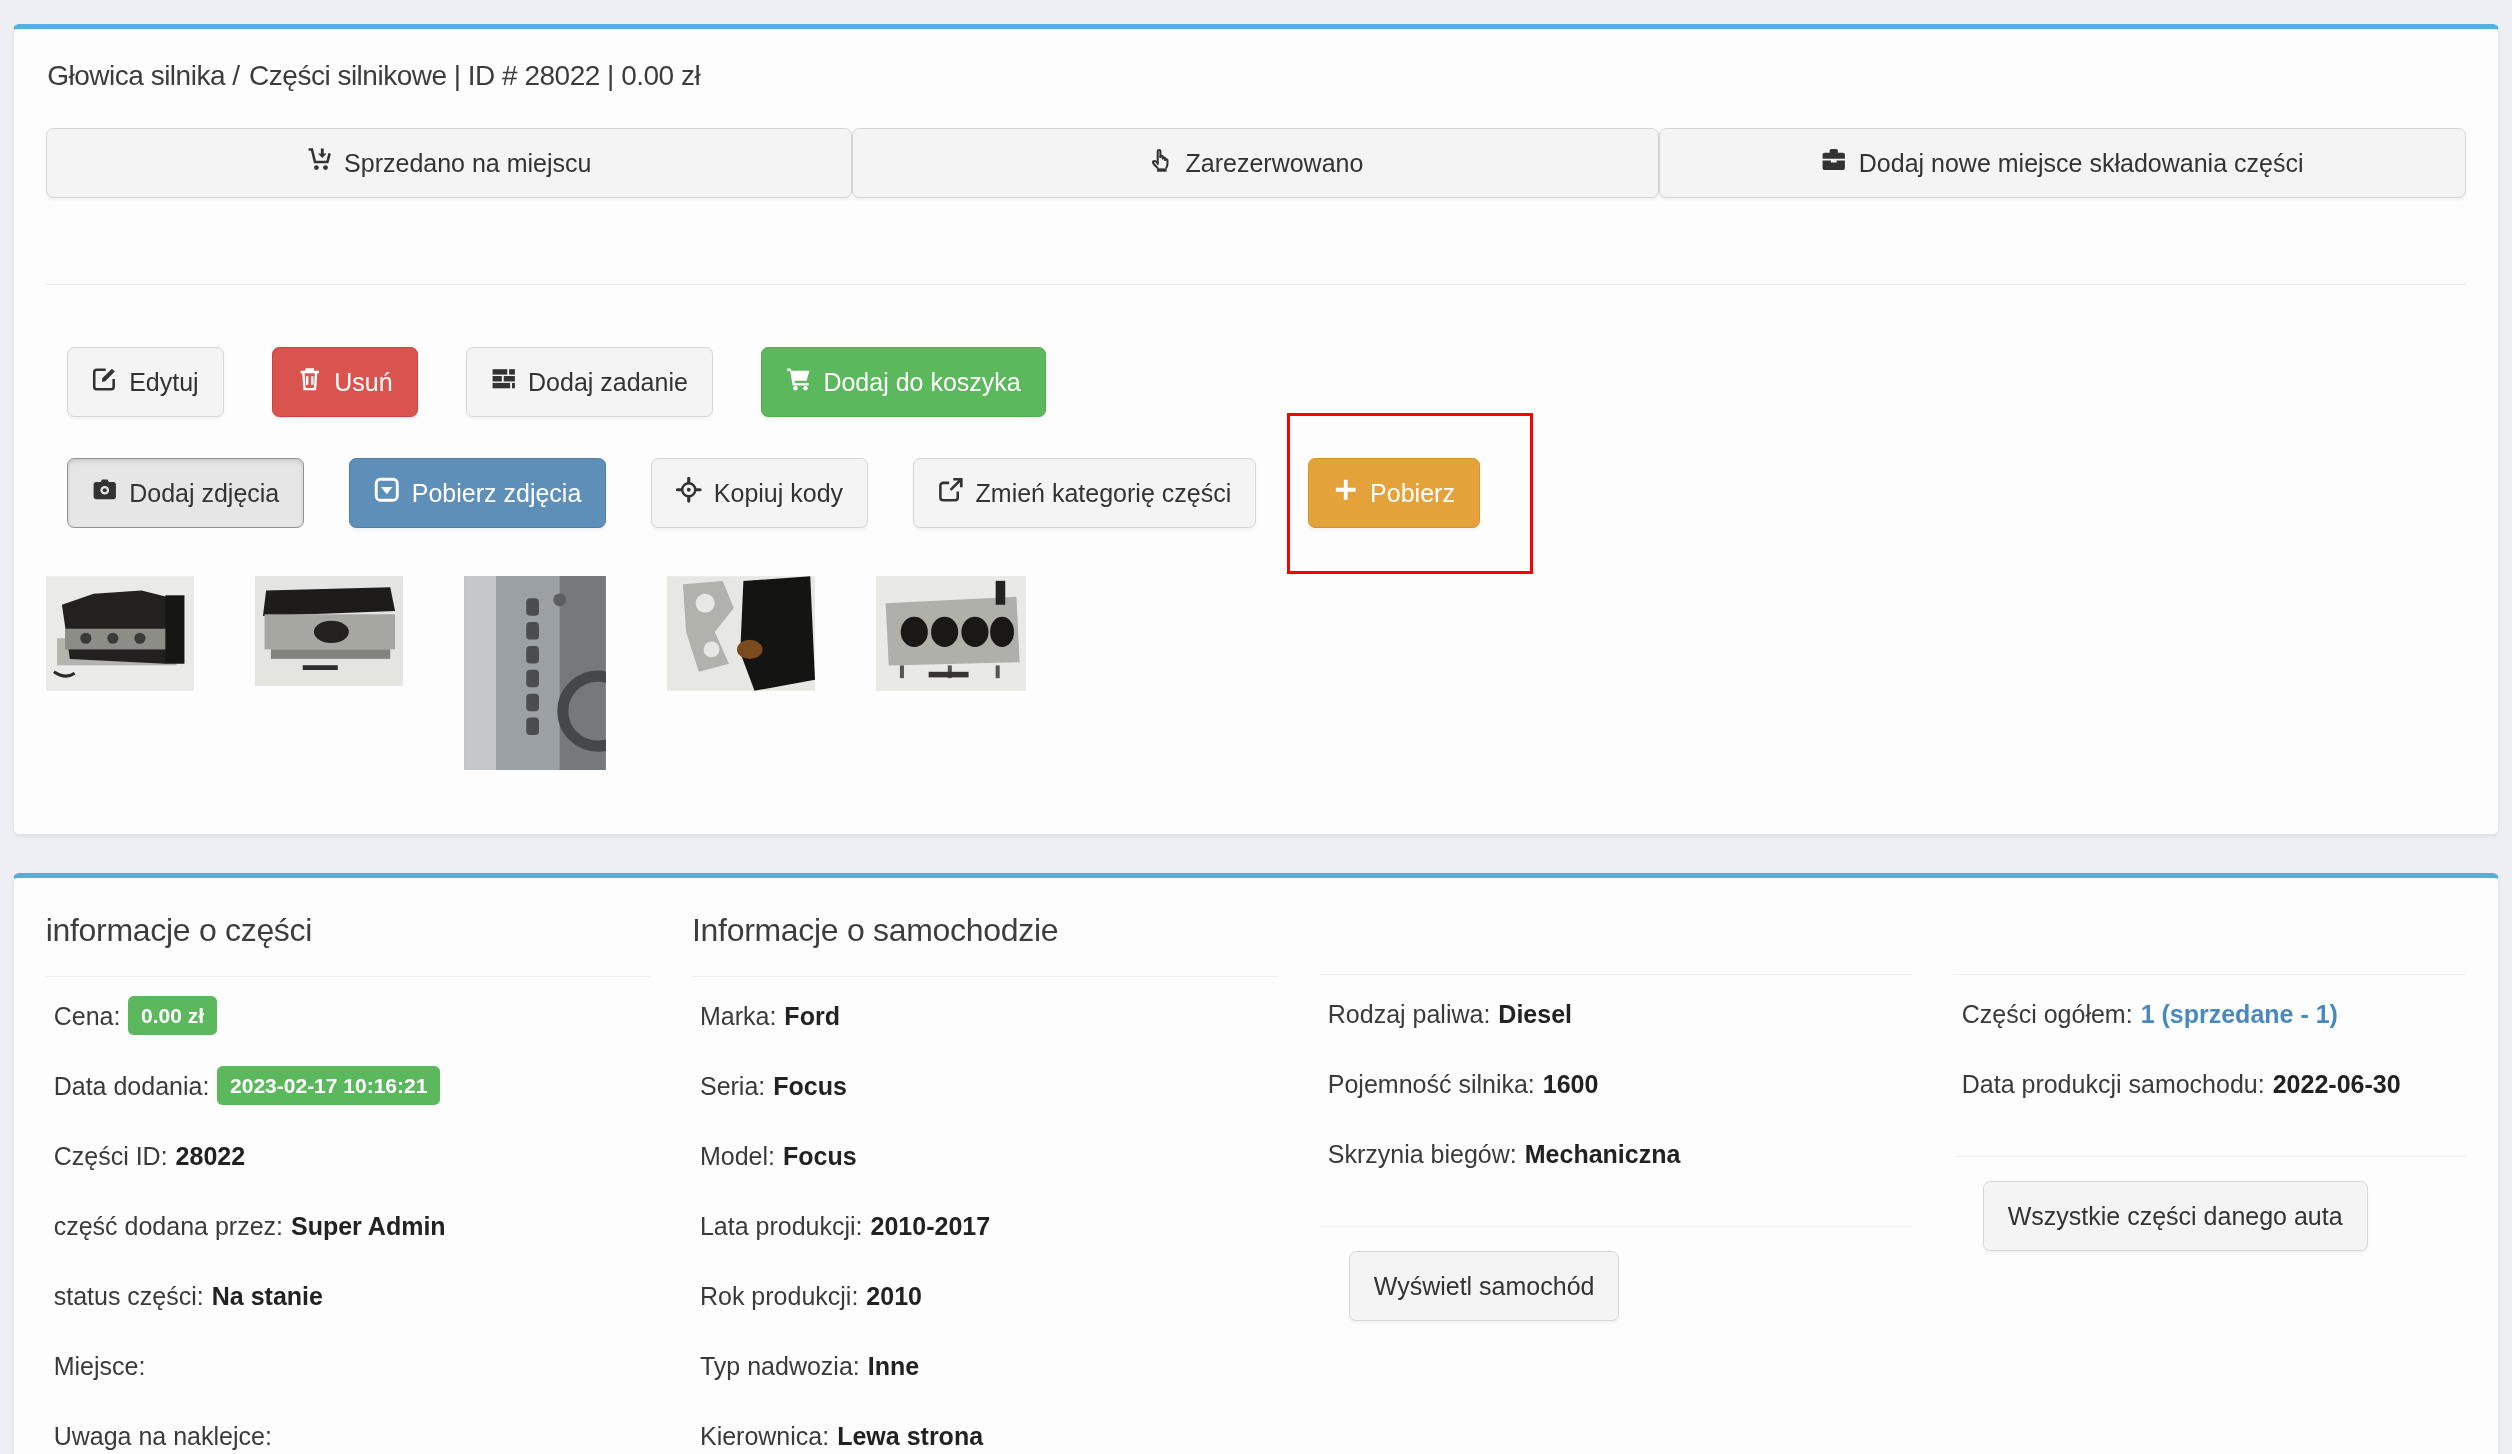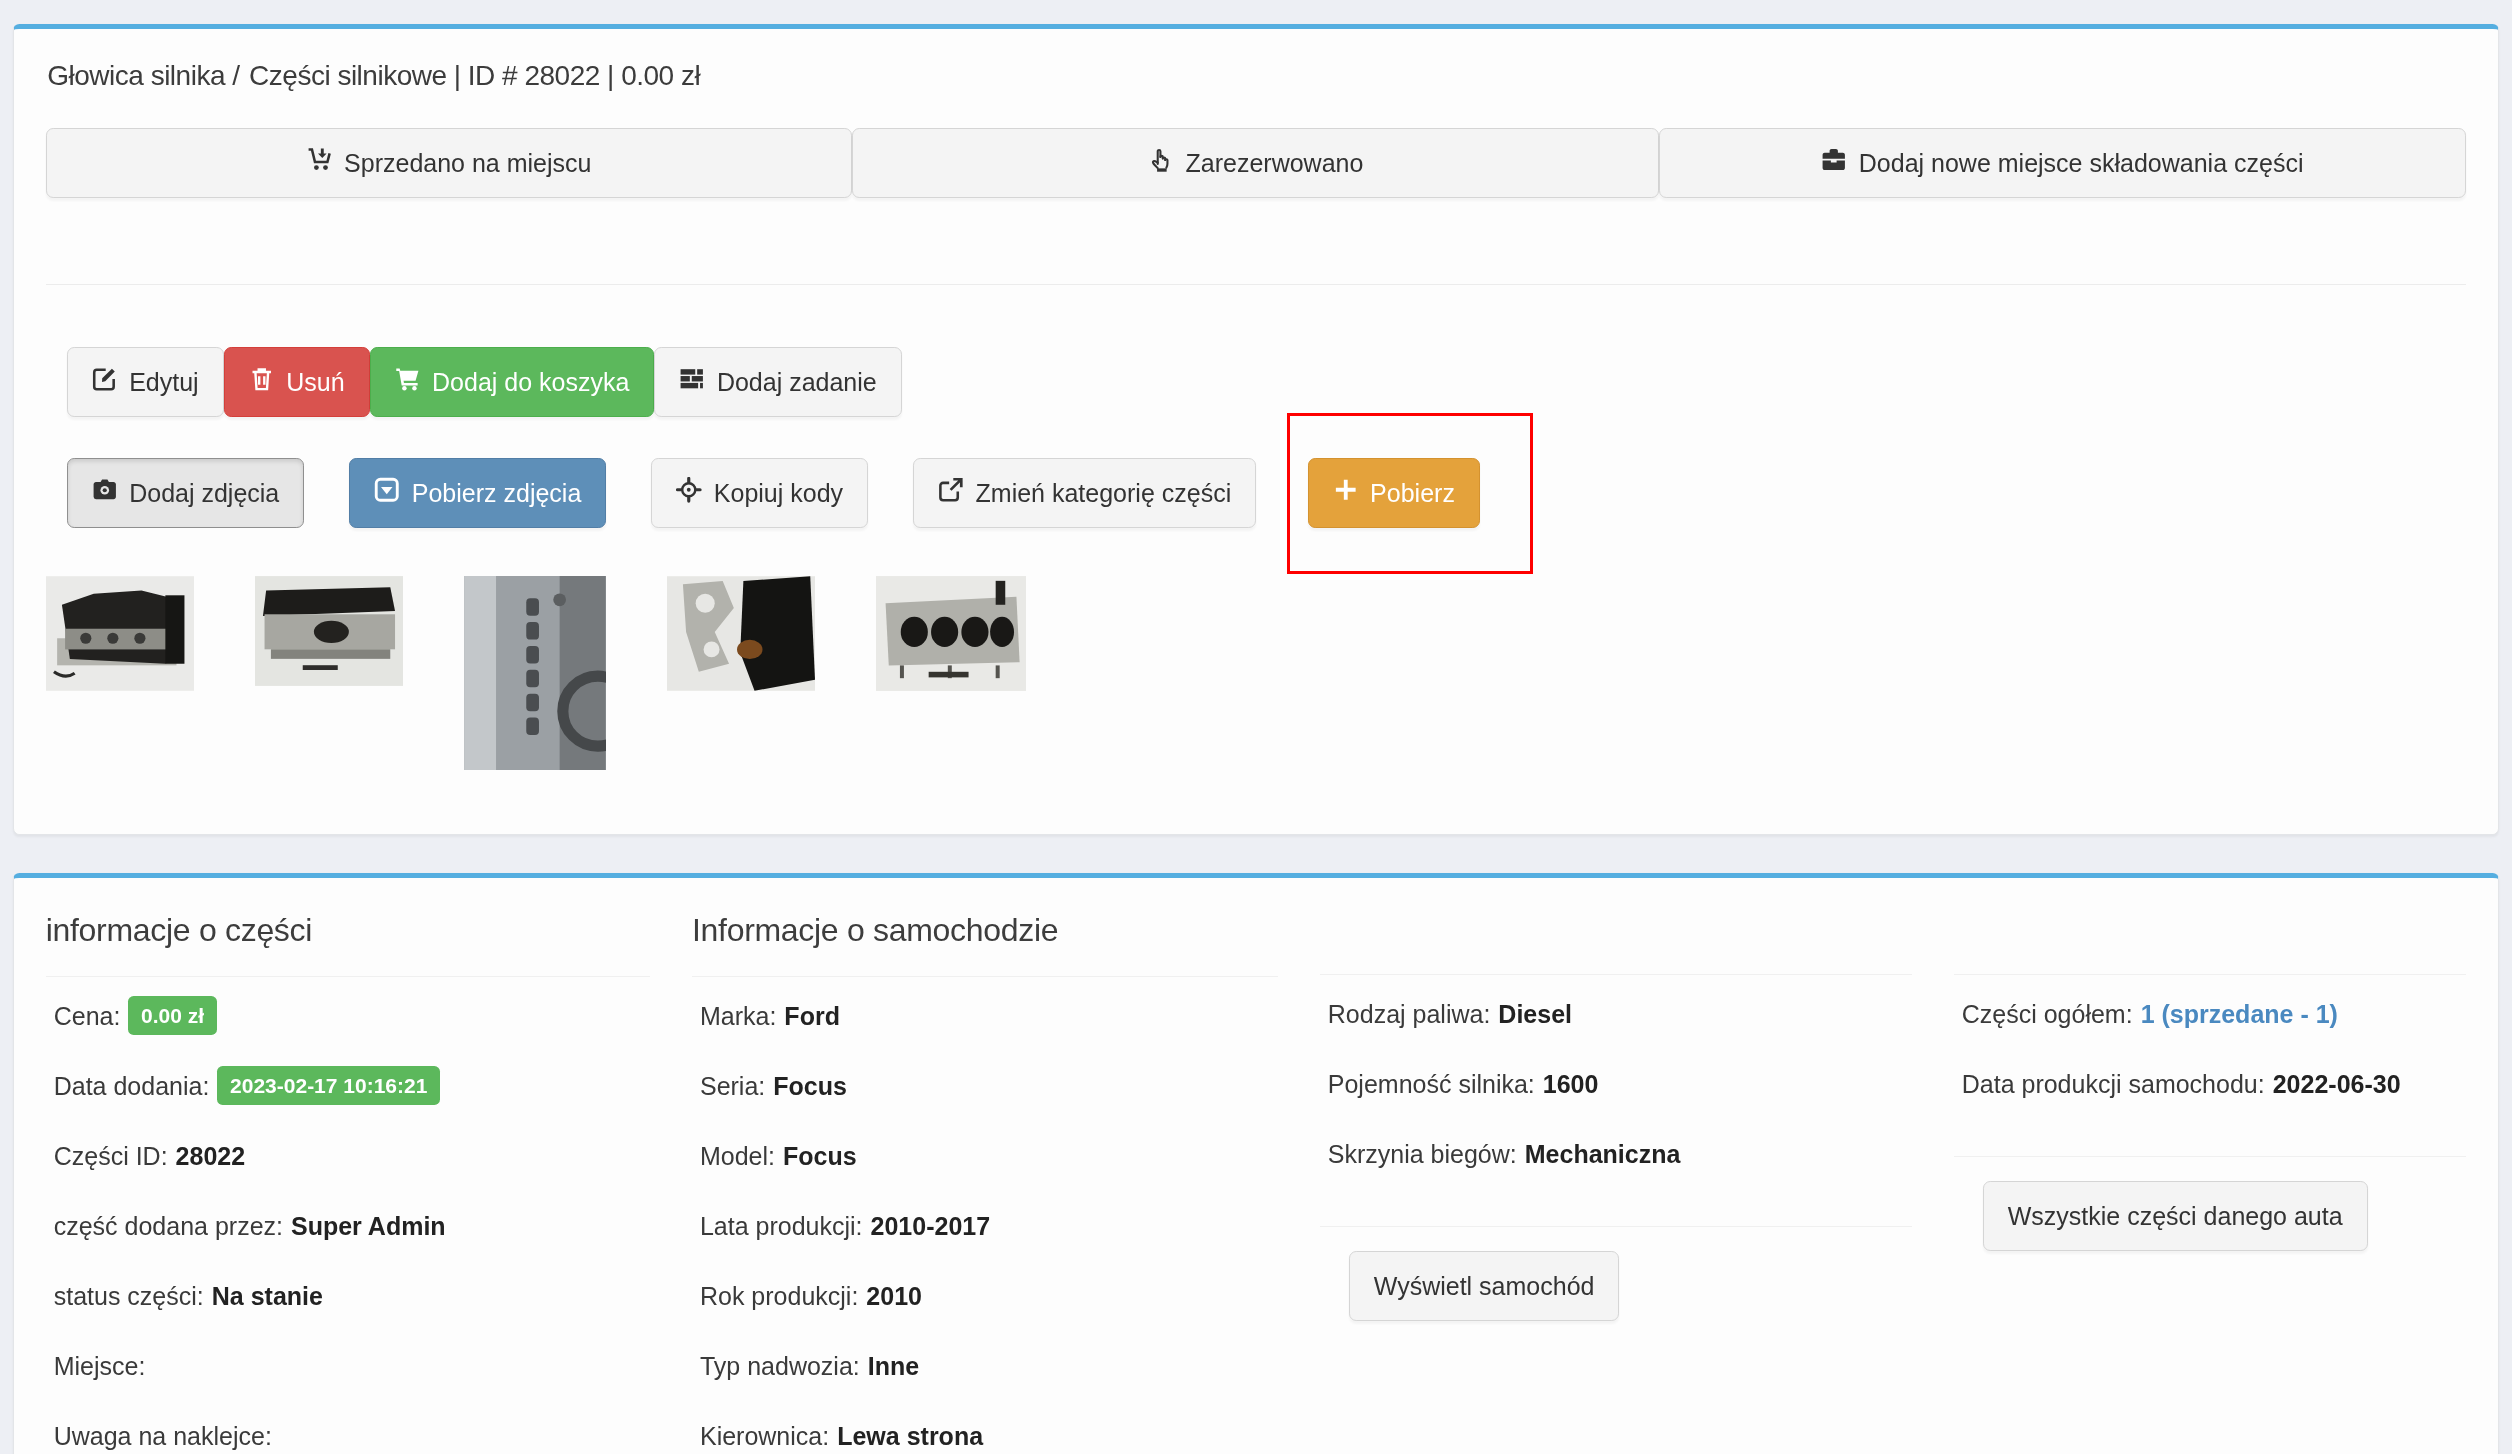--- a/index.html
+++ b/index.html
@@ -35,21 +35,21 @@
   .btn-success{background:#5cb85c;border-color:#4cae4c;color:#fff;}
   .btn-primary{background:#5e8fb8;border-color:#527ea6;color:#fff;}
   .btn-warning{background:#e4a23b;border-color:#d4922f;color:#fff;}
   .btn-pressed{background:#e6e6e6;border-color:#8f8f8f;box-shadow:inset 0 2.4px 4px rgba(0,0,0,.12);}
 
   .status-row{display:flex;margin-top:12.7px;}
   .status-row .btn{flex:1;}
 
   hr.sep{border:none;border-top:1.6px solid #ececec;margin:86px 0 0 0;}
 
-  .action-row{display:flex;margin:62px 0 0 21px;}
+  .action-row{display:flex;gap:48px;margin:62px 0 0 21px;}
   .media-row{display:flex;gap:45px;margin:41px 0 0 21px;align-items:flex-start;position:relative;}
 
   .allegro-wrap{position:relative;display:inline-flex;margin-left:6.4px;}
   .annotation-box{
     position:absolute;left:-21px;top:-45px;right:-53px;bottom:-46px;
     border:3.2px solid #fe0000;pointer-events:none;
   }
 
   .thumbs-row{display:flex;gap:61px;margin:48px 0 0 0;align-items:flex-start;}
   .thumb{display:block;border:0;background:none;padding:0;cursor:pointer;}
@@ -139,44 +139,44 @@
     <button class="btn btn-danger">
       <span>
         <svg viewBox="0 0 16 16" width="25.5" height="25.5">
             <g fill="none" stroke="#fff" stroke-width="1.5">
               <path d="M2.2 3.8h11.6M6.1 3.8V2.2h3.8v1.6M4 3.8l.7 10.7h6.6L12 3.8M6.4 6.4v5.4M9.6 6.4v5.4"></path>
             </g>
           </svg>
       </span>
       <span>Usuń</span>
     </button>
-    <button class="btn btn-success">
-      <span>
-        <svg viewBox="0 0 16 16" width="25.5" height="25.5">
-            <path d="M.8 1.6h2.1l.4 1.4h11.4l-1.8 6.2H5.4l.2 1.4h8.6v1.6H4.2L2.6 3.2H.8z" fill="#fff"></path>
-            <circle cx="5.9" cy="14" r="1.4" fill="#fff"></circle>
-            <circle cx="12.2" cy="14" r="1.4" fill="#fff"></circle>
-          </svg>
-      </span>
-      <span>Dodaj do koszyka</span>
-    </button>
     <button class="btn">
       <span>
         <svg viewBox="0 0 16 16" width="25.5" height="25.5">
             <g fill="#333">
               <rect x="1" y="2" width="9.2" height="3.4"></rect>
               <rect x="11.4" y="2" width="3.6" height="3.4"></rect>
               <rect x="1" y="6.3" width="5.8" height="3.4"></rect>
               <rect x="8" y="6.3" width="7" height="3.4"></rect>
               <rect x="1" y="10.6" width="11" height="3.4"></rect>
               <rect x="13.2" y="10.6" width="1.8" height="3.4"></rect>
             </g>
           </svg>
       </span>
       <span>Dodaj zadanie</span>
+    </button>
+    <button class="btn btn-success">
+      <span>
+        <svg viewBox="0 0 16 16" width="25.5" height="25.5">
+            <path d="M.8 1.6h2.1l.4 1.4h11.4l-1.8 6.2H5.4l.2 1.4h8.6v1.6H4.2L2.6 3.2H.8z" fill="#fff"></path>
+            <circle cx="5.9" cy="14" r="1.4" fill="#fff"></circle>
+            <circle cx="12.2" cy="14" r="1.4" fill="#fff"></circle>
+          </svg>
+      </span>
+      <span>Dodaj do koszyka</span>
     </button>
   </div>
 
   <div class="media-row">
     <button class="btn btn-pressed">
       <span>
         <svg viewBox="0 0 16 16" width="25.5" height="25.5">
             <path d="M5.4 3.1l.9-1.5h3.4l.9 1.5h2.9c.8 0 1.5.7 1.5 1.5v7.8c0 .8-.7 1.5-1.5 1.5h-11A1.5 1.5 0 0 1 1 12.4V4.6c0-.8.7-1.5 1.5-1.5z" fill="#333"></path>
             <circle cx="8" cy="8.3" r="2.7" fill="#e6e6e6"></circle>
             <circle cx="8" cy="8.3" r="1.3" fill="#333"></circle>

